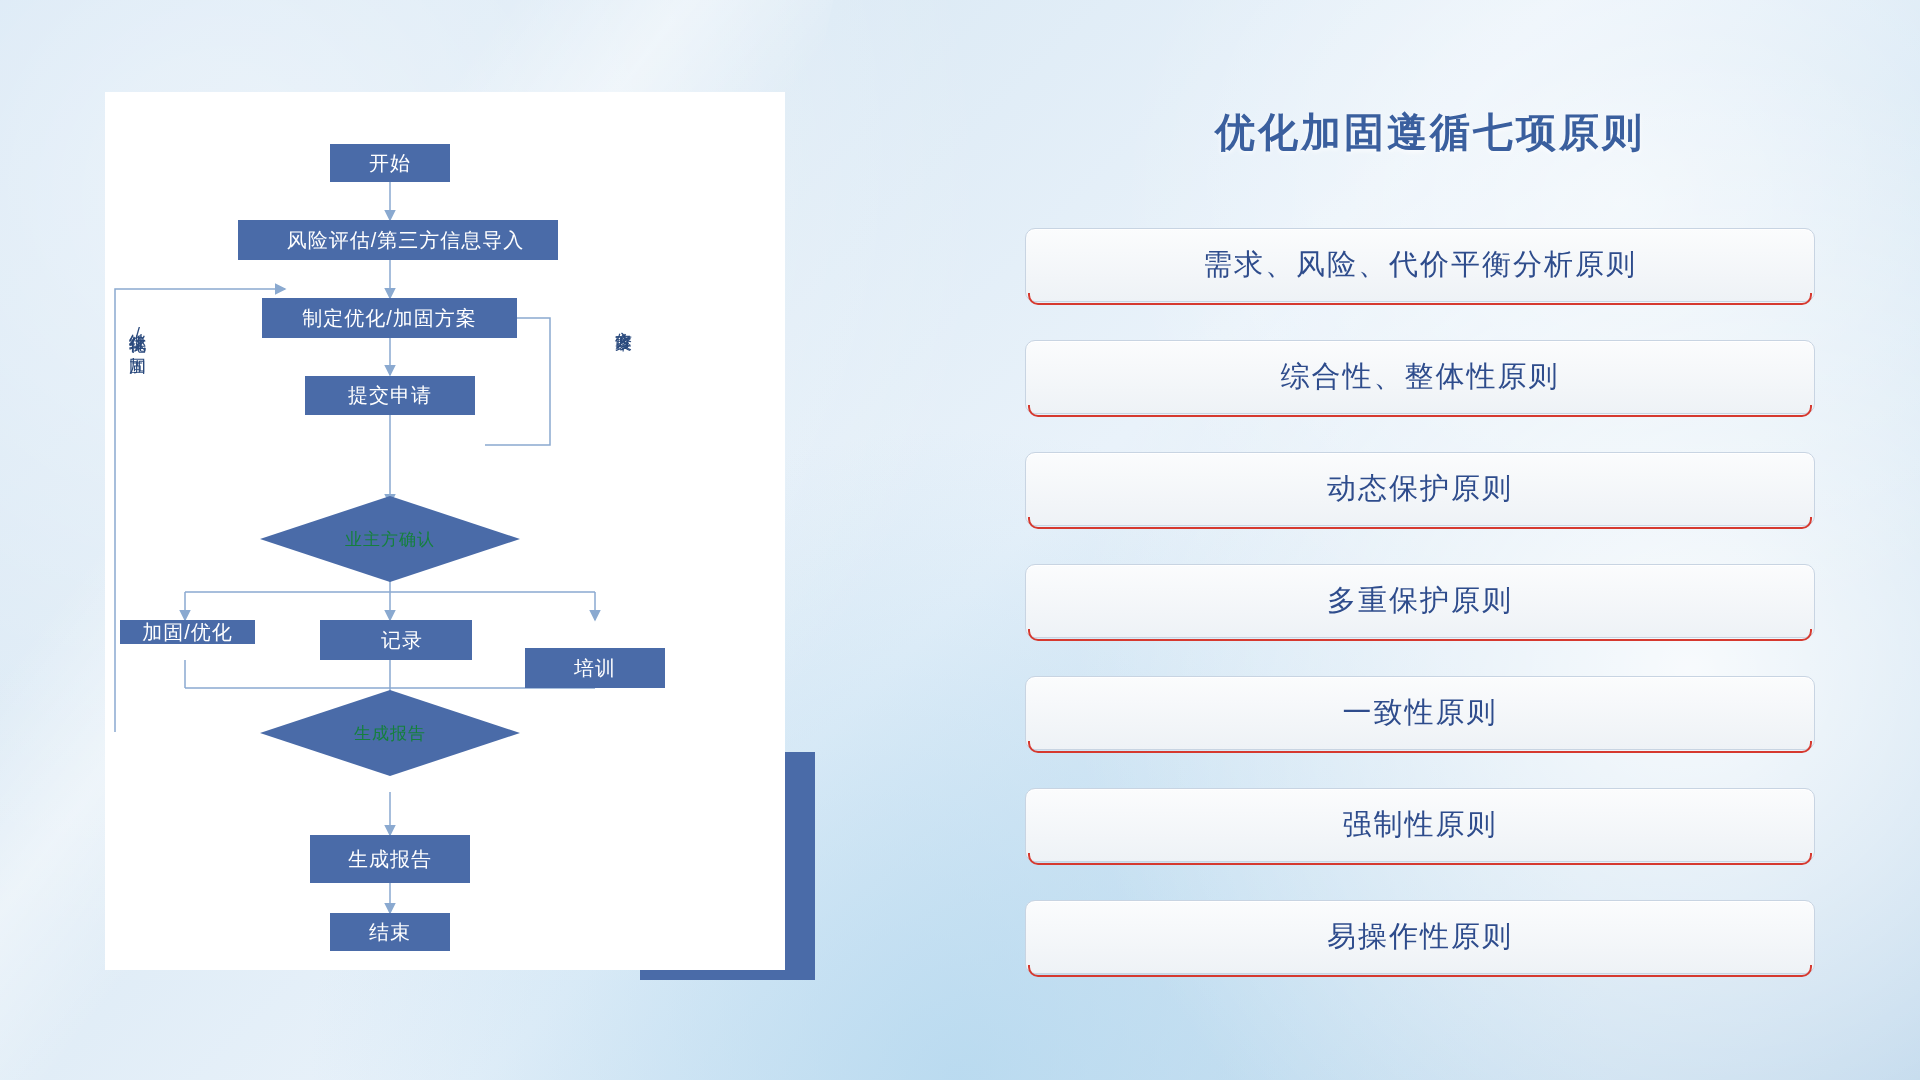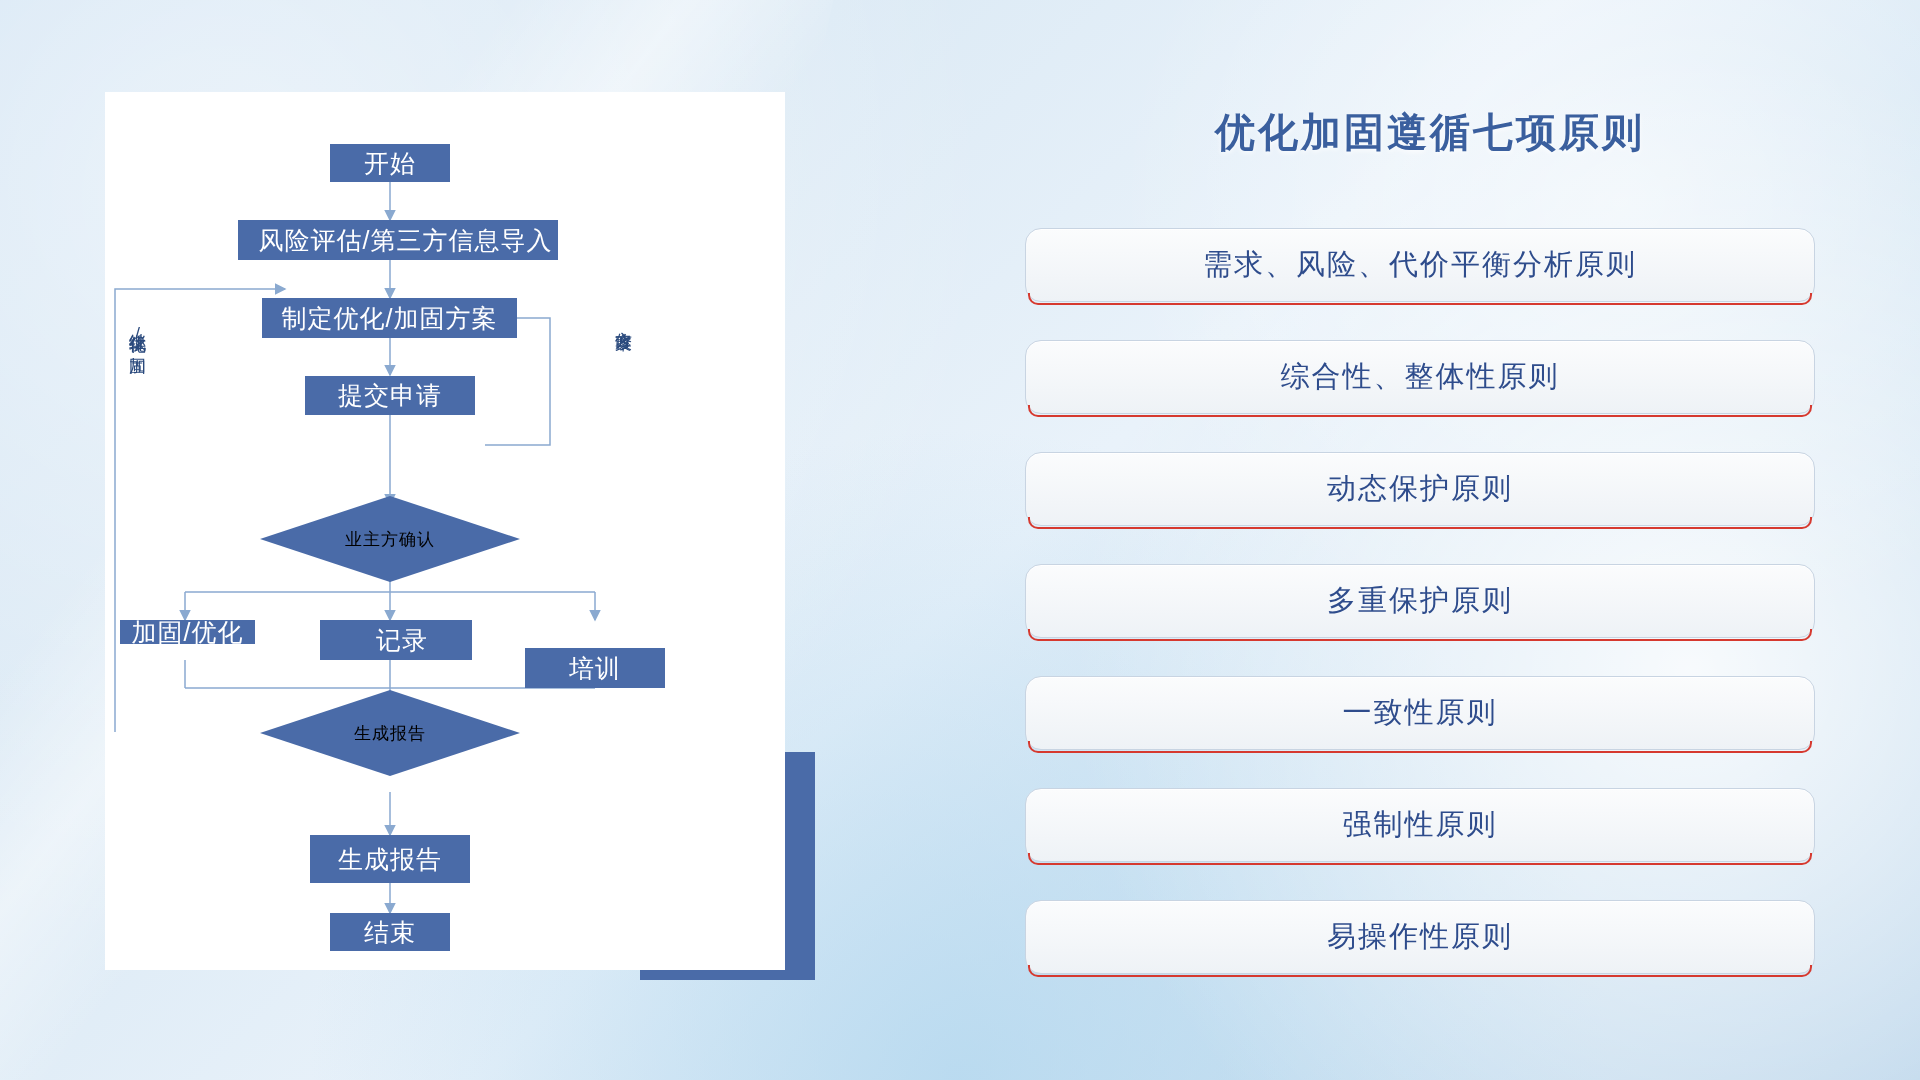--- a/index.html
+++ b/index.html
@@ -59,31 +59,31 @@
     background: #ffffff;
     z-index: 2;
   }
 
   .flow-svg { position: absolute; left: 0; top: 0; }
 
   .node {
     position: absolute;
     background: #4a6ba8;
     color: #ffffff;
-    font-size: 25px;
+    font-size: 20px;
     display: flex;
     align-items: center;
     justify-content: center;
     letter-spacing: 1px;
     white-space: nowrap;
     z-index: 4;
   }
   .diamond-label {
     position: absolute;
-    color: #000000;
+    color: #15803d;
     font-size: 17px;
     letter-spacing: 1px;
     z-index: 5;
     white-space: nowrap;
     display: flex;
     align-items: center;
     justify-content: center;
   }
   .side-label {
     position: absolute;
@@ -114,21 +114,21 @@
     position: absolute;
     left: 1025px;
     top: 228px;
     width: 790px;
     z-index: 3;
   }
   .pill {
     position: relative;
     height: 72px;
     margin-bottom: 38px;
-    border-radius: 16px;
+    border-radius: 10px;
     background: linear-gradient(180deg, #fbfcfd 0%, #eef2f6 100%);
     border: 1px solid #c8d4e2;
     box-shadow: 0 1px 0 rgba(255,255,255,0.9) inset;
     display: flex;
     align-items: center;
     justify-content: center;
   }
   .pill::after {
     content: "";
     position: absolute;

